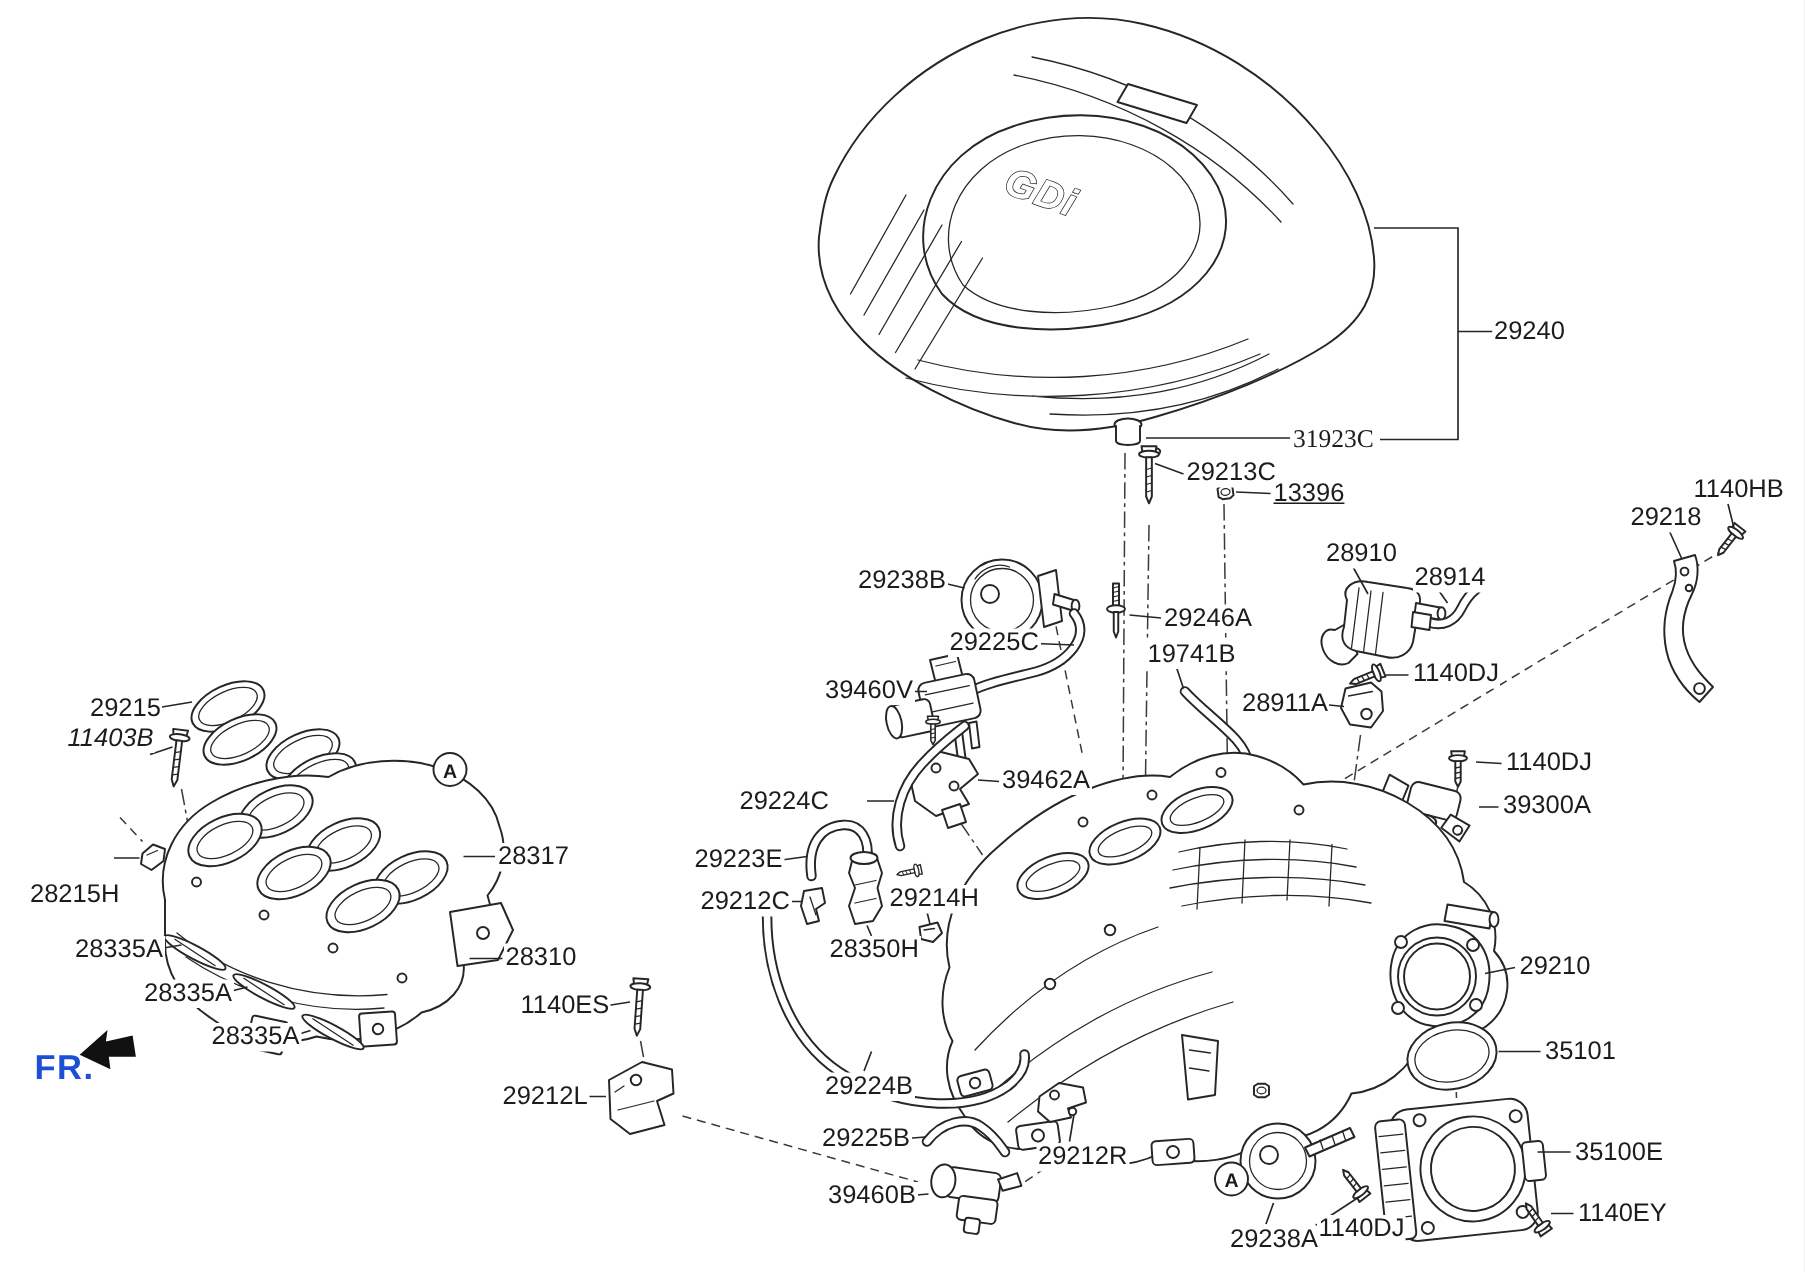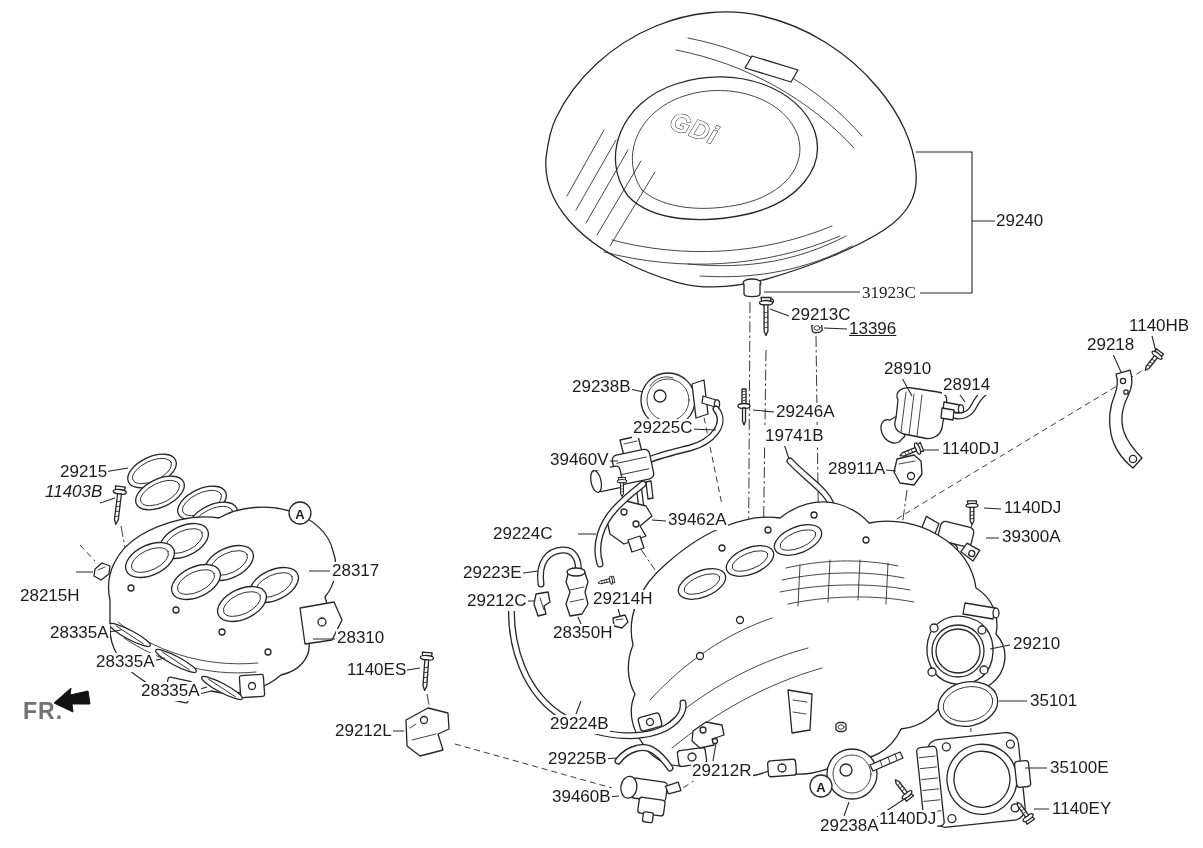--- a/index.html
+++ b/index.html
@@ -3,21 +3,21 @@
 <meta charset="utf-8">
 <style>
   html,body{margin:0;padding:0;background:#fff;}
   #stage{position:relative;width:1203px;height:848px;background:#ffffff;
          font-family:"Liberation Sans",sans-serif;overflow:hidden;outline:1px solid #c9c9c9;}
   #art{position:absolute;left:0;top:0;}
   #callout-layer{position:absolute;left:0;top:0;width:100%;height:100%;pointer-events:none;}
   .callout{position:absolute;font:17px/1.1 "Liberation Sans",sans-serif;color:#1c1c1c;
            white-space:nowrap;background:#ffffff;padding:0 1px;}
   #fr-label{position:absolute;left:23px;top:700px;font:bold 23px/1 "Liberation Sans",sans-serif;
-            color:#737373;letter-spacing:1px;}
+            color:#1d4ed8;letter-spacing:1px;}
   
   .ln{stroke:#262626;fill:none;stroke-width:1.3;stroke-linecap:round;stroke-linejoin:round;}
   .thin{stroke-width:0.85;}
   .fw{stroke:#262626;fill:#ffffff;stroke-width:1.3;stroke-linecap:round;stroke-linejoin:round;}
   .lead{stroke:#262626;fill:none;stroke-width:1.1;}
   .dd{stroke:#3a3a3a;fill:none;stroke-width:1;stroke-dasharray:11 3 2.5 3;}
   .dsh{stroke:#3a3a3a;fill:none;stroke-width:1;stroke-dasharray:6 4;}
   .tube-o{stroke:#262626;stroke-width:7;fill:none;stroke-linecap:round;}
   .tube-i{stroke:#ffffff;stroke-width:4.4;fill:none;stroke-linecap:round;}
   .mk{font:bold 13px "Liberation Sans",sans-serif;text-anchor:middle;dominant-baseline:central;fill:#1a1a1a;}

